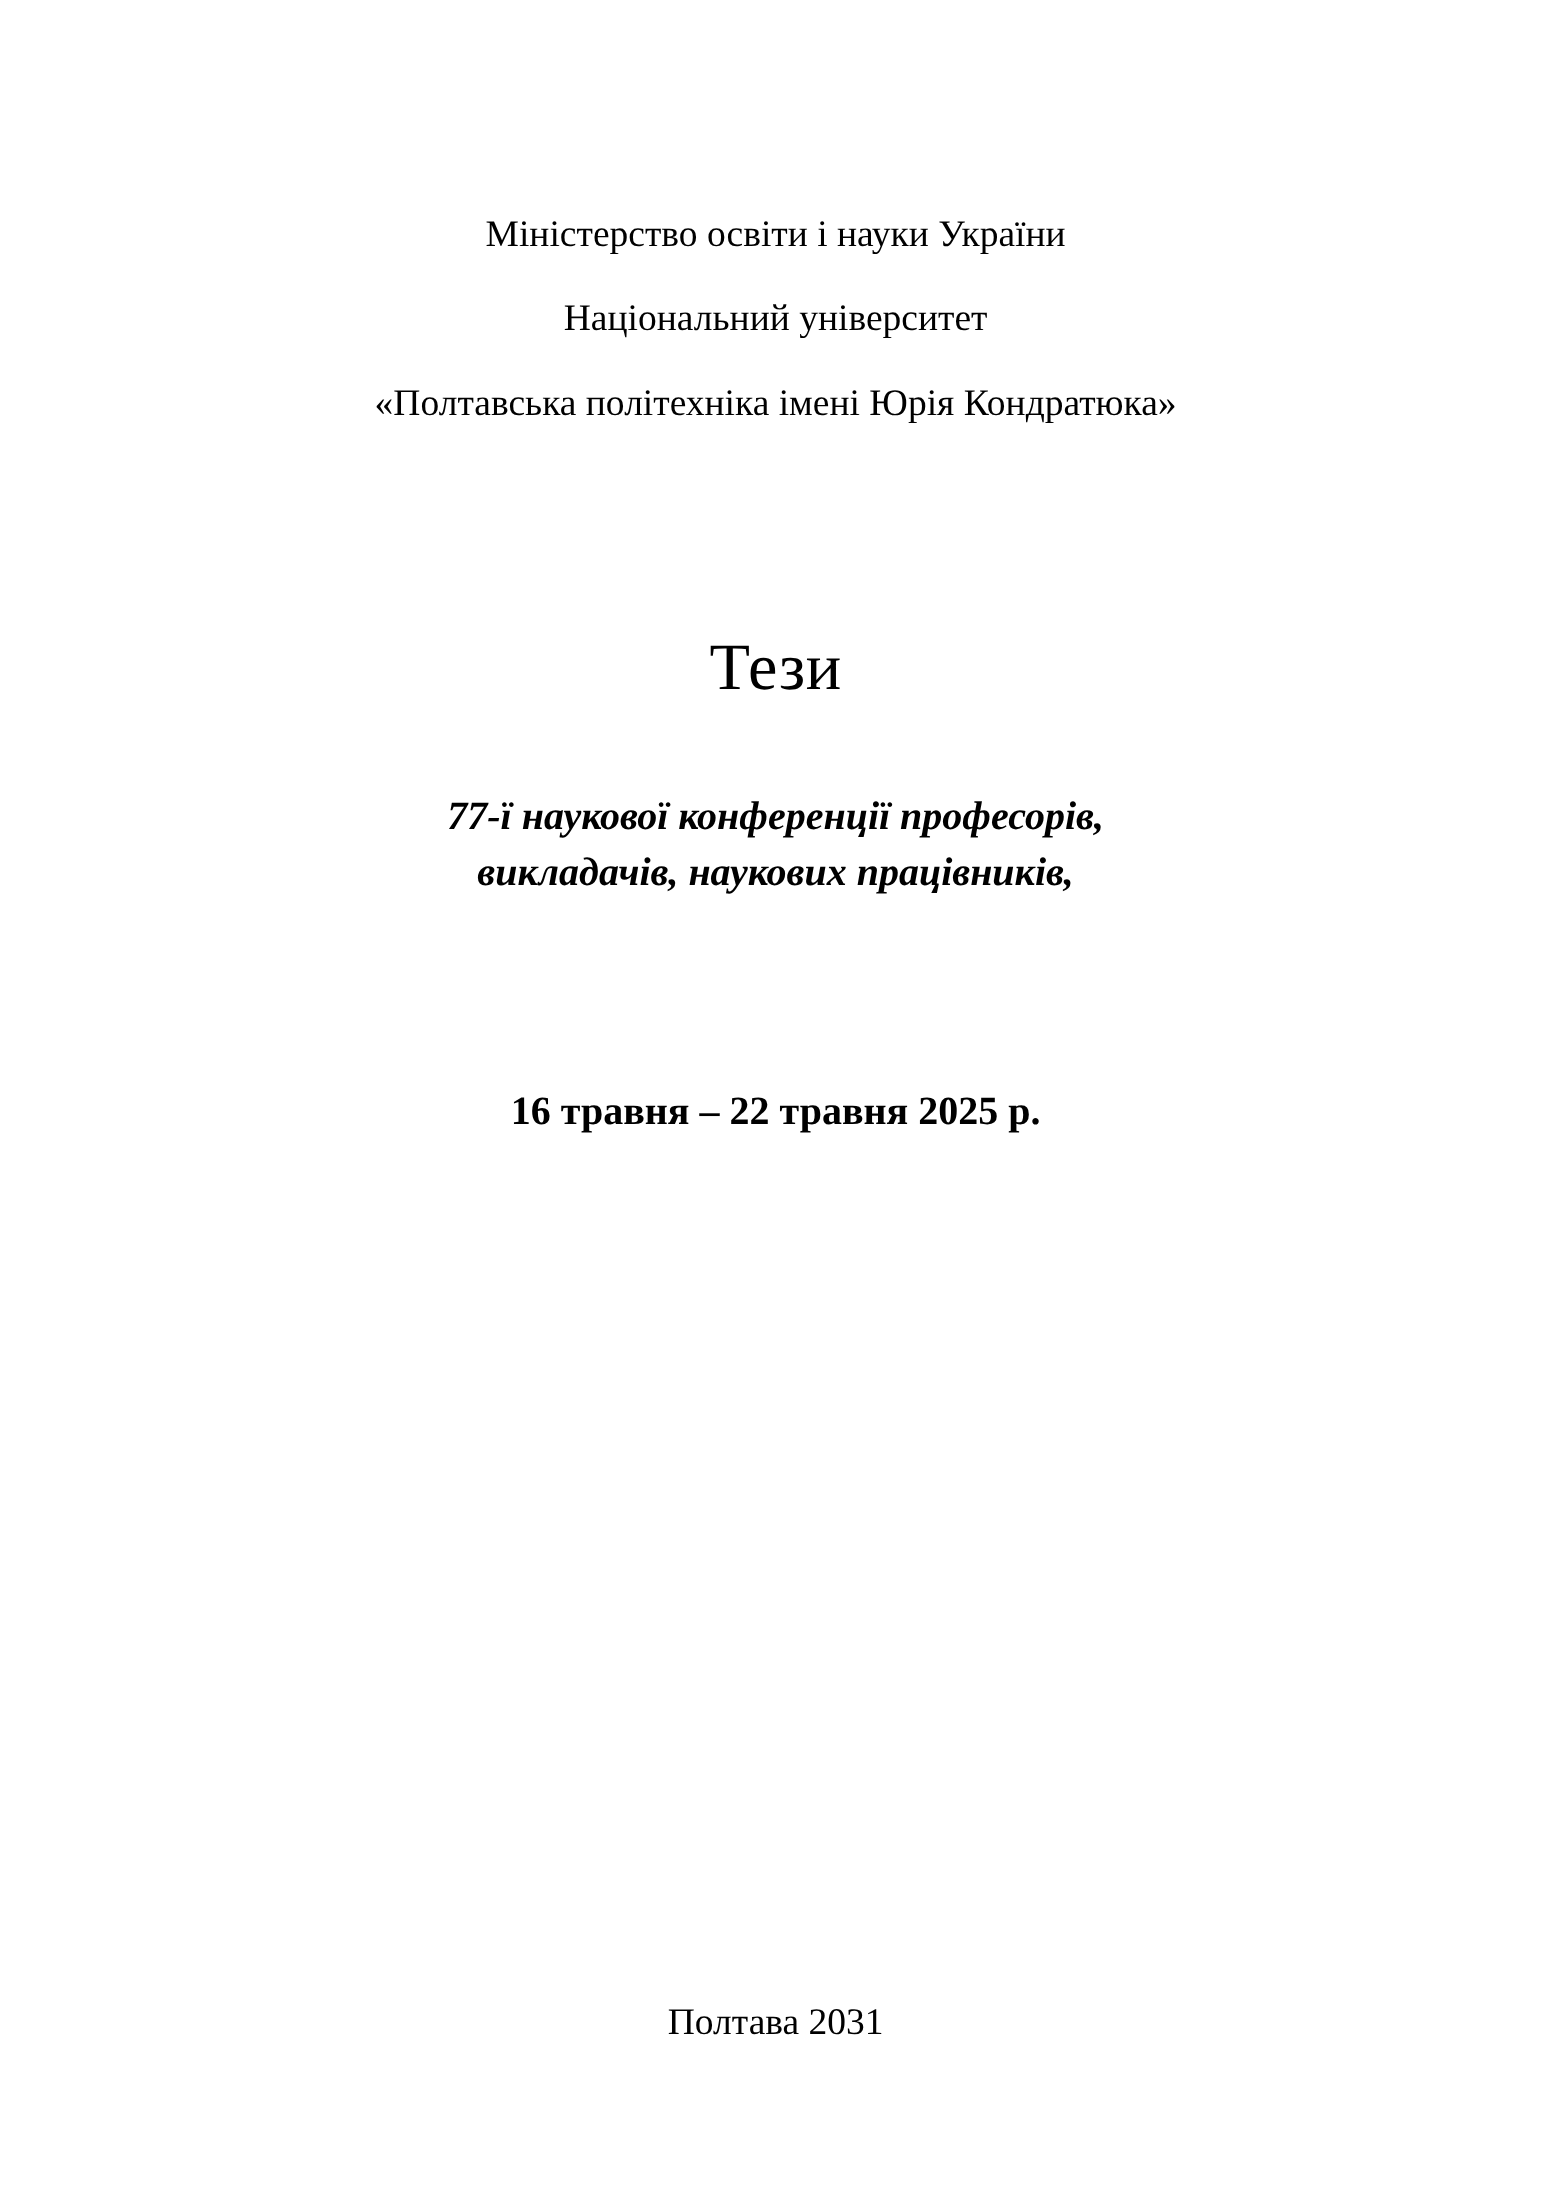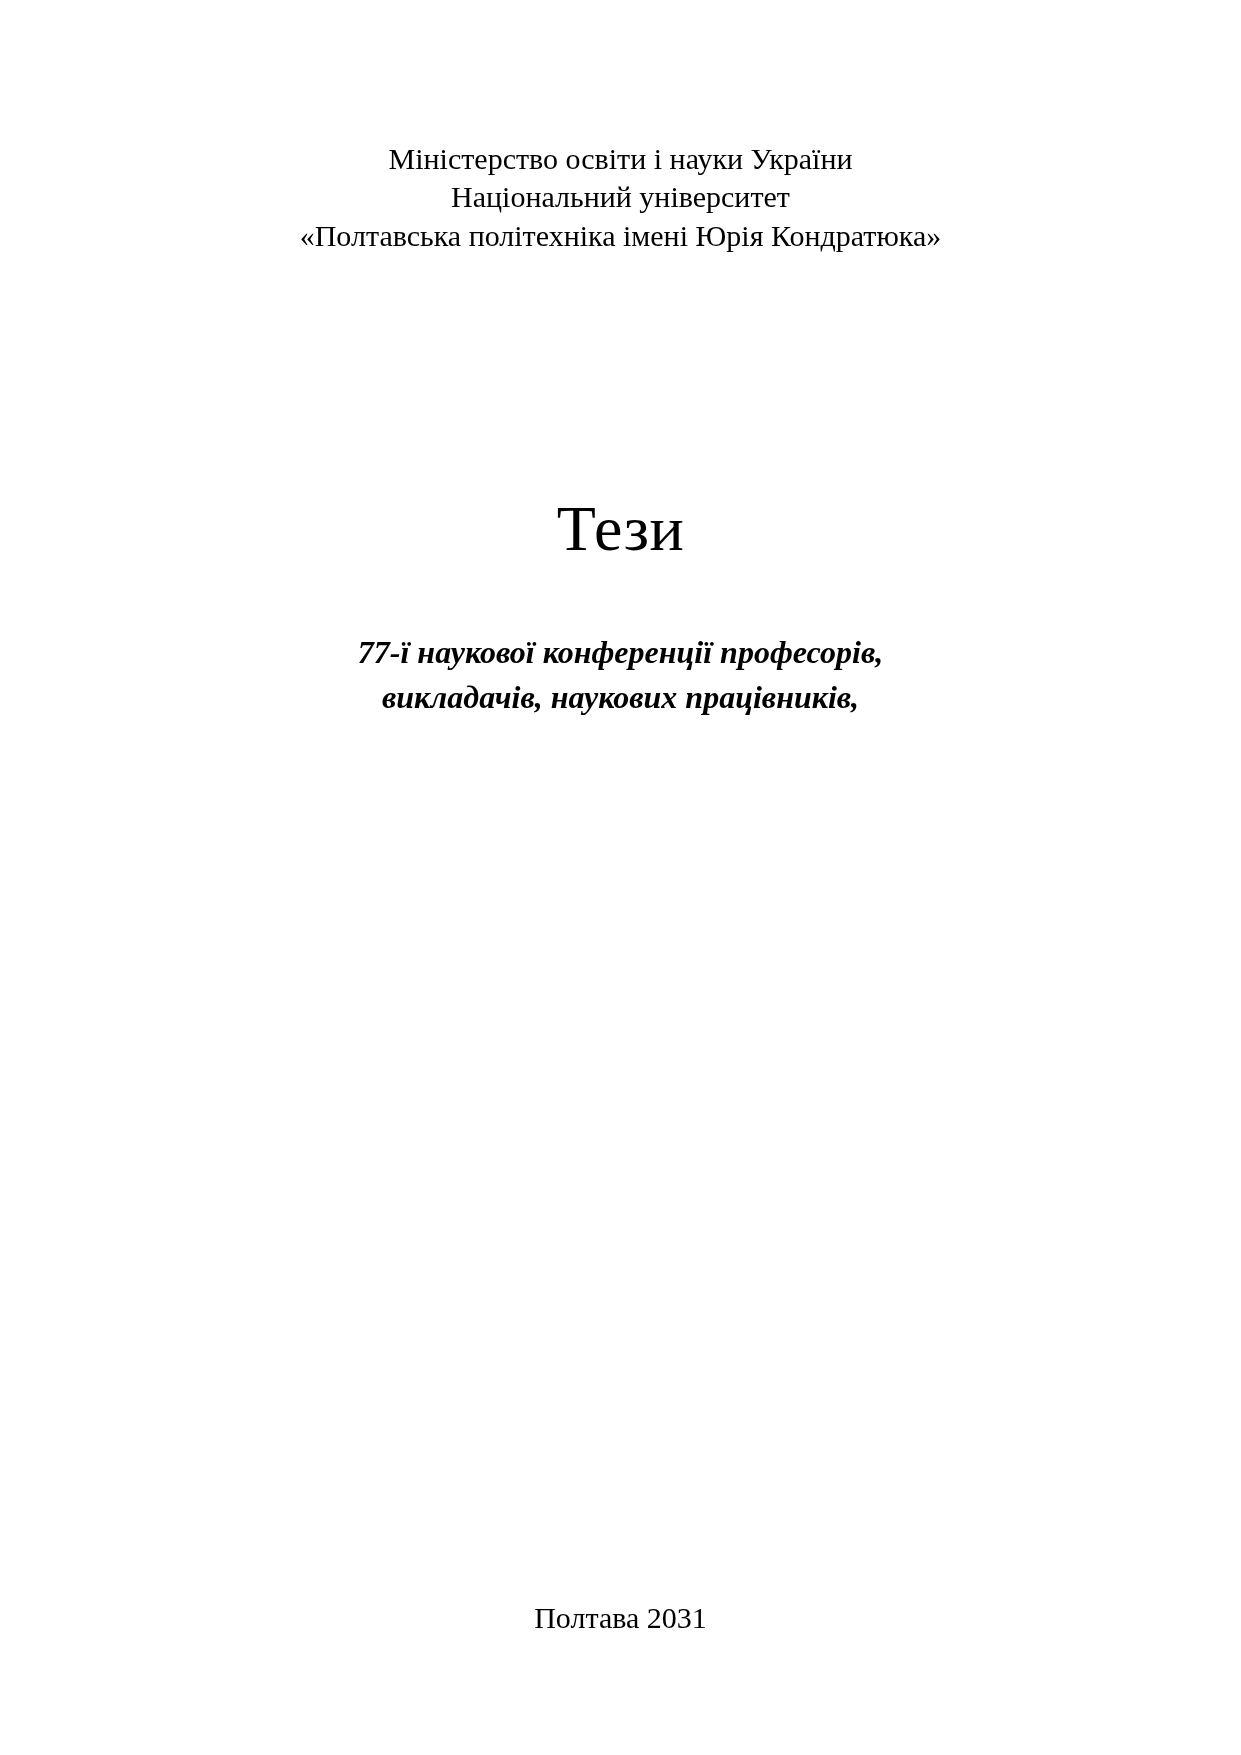--- a/index.html
+++ b/index.html
@@ -30,28 +30,29 @@
     left: 0;
     right: 0;
     text-align: center;
     font-size: 30px;
     line-height: 1.28;
     font-weight: normal;
   }
   .org-line {
     display: block;
     white-space: nowrap;
+    margin-top: 29px;
   }
   .title-main {
     position: absolute;
-    top: 495px;
+    top: 507px;
     left: 0;
     right: 0;
     text-align: center;
-    font-size: 64px;
+    font-size: 53px;
     line-height: 1.05;
     font-weight: normal;
     letter-spacing: 0.5px;
   }
   .subtitle {
     position: absolute;
     top: 630px;
     left: 0;
     right: 0;
     text-align: center;
@@ -105,17 +106,18 @@
     </div>
 
     <div class="title-main">Тези</div>
 
     <div class="subtitle">
       <span class="sub-line">77-ї наукової конференції професорів,</span>
       <span class="sub-line">викладачів, наукових працівників,</span>
     </div>
 
 
+    <div class="dates">16 травня – 22 травня 2025 р.</div>
 
     <div class="imprint">Полтава 2031</div>
 
   </div>
 </div>
 
 </body></html>

